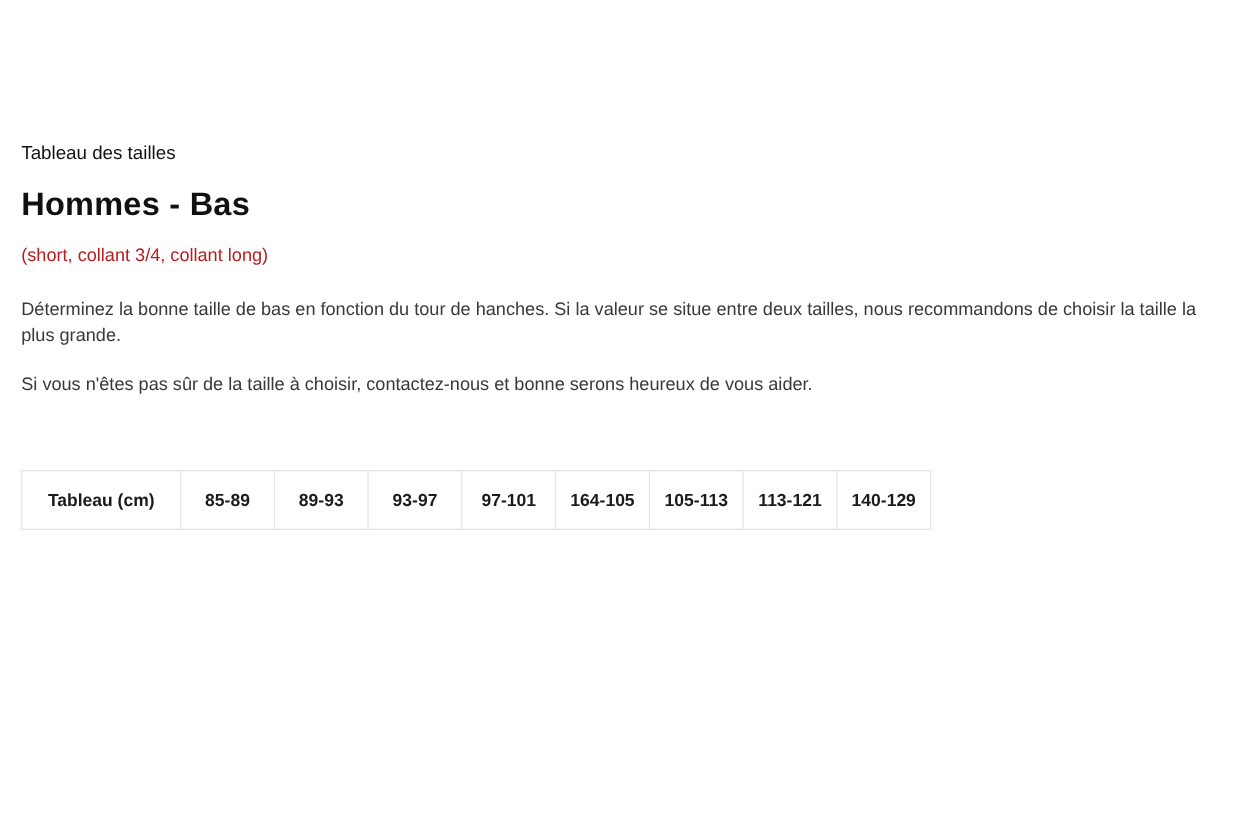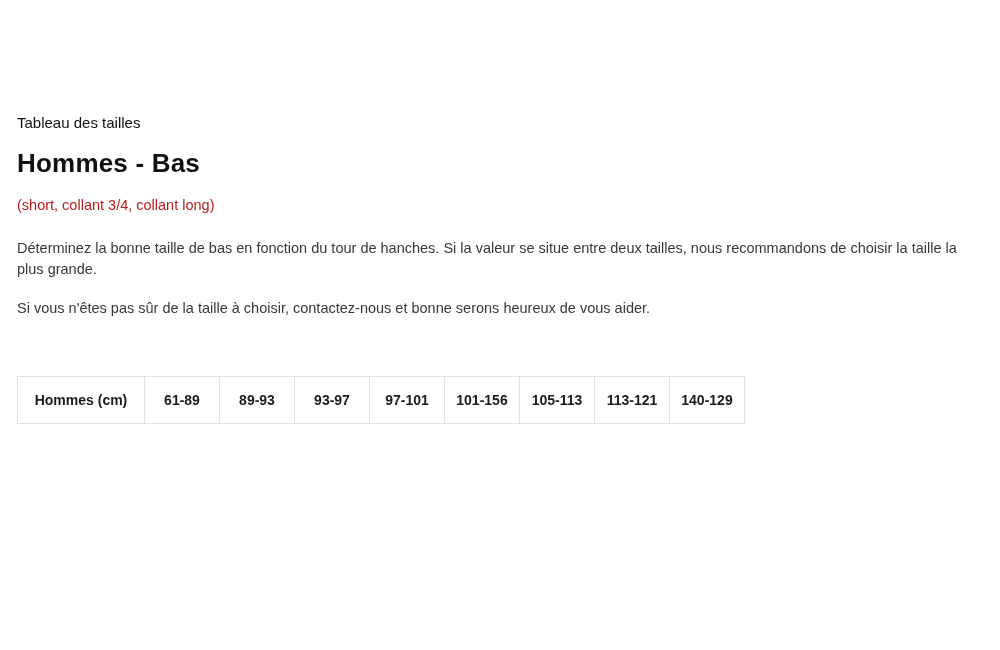--- a/index.html
+++ b/index.html
@@ -75,26 +75,26 @@
 
   <p class="subtitle">(short, collant 3/4, collant long)</p>
 
   <p class="body-text para-1">Déterminez la bonne taille de bas en fonction du tour de hanches. Si la valeur se situe entre deux tailles, nous recommandons de choisir la taille la plus grande.</p>
 
   <p class="body-text para-2">Si vous n'êtes pas sûr de la taille à choisir, contactez-nous et bonne serons heureux de vous aider.</p>
 
   <table class="size-table">
     <tbody>
       <tr>
-        <td class="row-header">Hommes (cm)</td>
-        <td>61-89</td>
+        <td class="row-header">Tableau (cm)</td>
+        <td>85-89</td>
         <td>89-93</td>
         <td>93-97</td>
         <td>97-101</td>
-        <td>101-156</td>
+        <td>164-105</td>
         <td>105-113</td>
         <td>113-121</td>
         <td>140-129</td>
       </tr>
     </tbody>
   </table>
 
 </div>
 
 </body></html>

